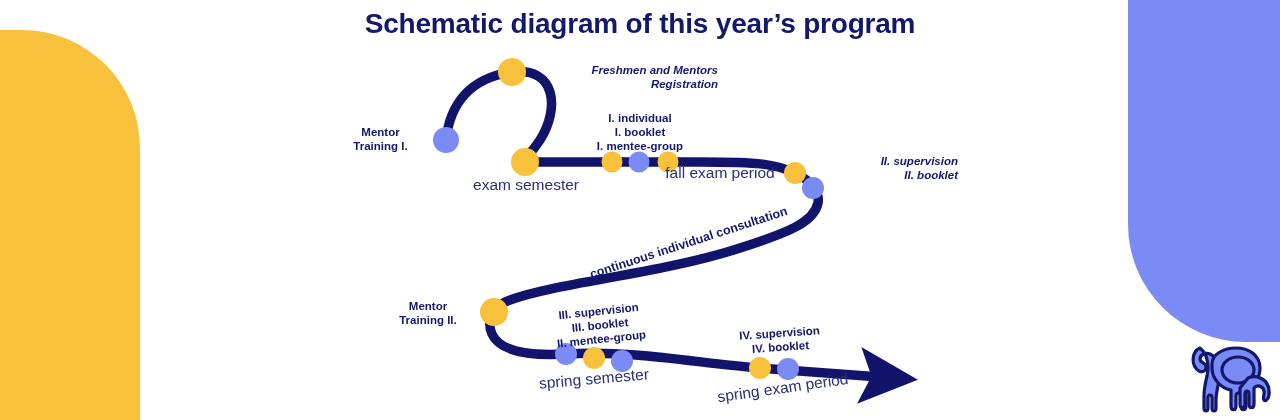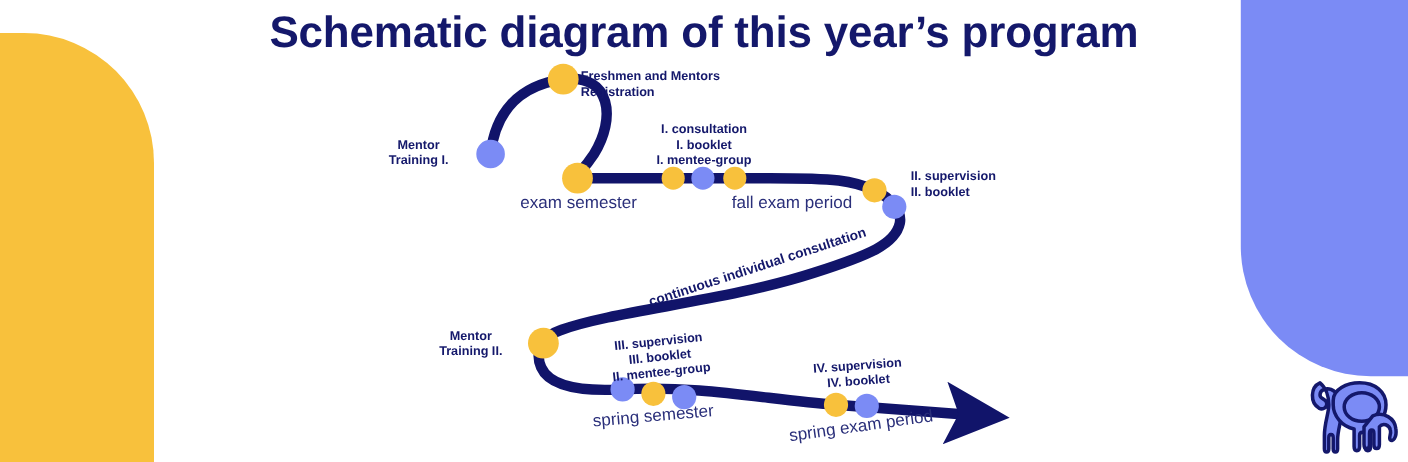--- a/index.html
+++ b/index.html
@@ -46,21 +46,21 @@
     top: 0;
   }
 
   
   .title {
     position: absolute;
     left: 0;
     top: 8px;
     width: 1280px;
     text-align: center;
-    font-size: 40px;
+    font-size: 28px;
     font-weight: bold;
     letter-spacing: -0.2px;
     color: #14186B;
     white-space: nowrap;
   }
 
   
   .lbl {
     position: absolute;
     color: #14186B;
@@ -69,21 +69,21 @@
   }
   .lbl-bold {
     font-weight: bold;
     font-size: 11.5px;
   }
   .lbl-period {
     font-weight: normal;
     font-size: 15.5px;
     color: #2A2F7A;
   }
-  .ta-left   { text-align: left; }
+  .ta-left   { text-align: right; font-style: italic; }
   .ta-right  { text-align: center; }
   .ta-center { text-align: center; }
 
   .rot-consult {
     transform: rotate(-18deg);
     transform-origin: left top;
     font-weight: bold;
     font-size: 12.5px;
   }
   .rot-6  { transform: rotate(-6deg);  transform-origin: center center; }
@@ -161,40 +161,40 @@
 
   <div class="title">Schematic diagram of this year’s program</div>
 
   <div class="lbl lbl-bold ta-right" style="left:333px; top:125px; width:95px;">Mentor
 Training I.</div>
 
   <div class="lbl lbl-bold ta-left" style="left:528px; top:63px; width:190px;">Freshmen and Mentors
 Registration</div>
 
 
-  <div class="lbl lbl-bold ta-center" style="left:578px; top:111px; width:124px;">I. consultation
+  <div class="lbl lbl-bold ta-center" style="left:578px; top:111px; width:124px;">I. individual
 I. booklet
 I. mentee-group</div>
 
   <div class="lbl lbl-bold ta-left" style="left:828px; top:154px; width:130px;">II. supervision
 II. booklet</div>
 
   <div class="lbl lbl-bold ta-right" style="left:390px; top:299px; width:76px;">Mentor
 Training II.</div>
 
   <div class="lbl lbl-bold ta-center rot-6" style="left:530px; top:304px; width:140px;">III. supervision
 III. booklet
 II. mentee-group</div>
 
   <div class="lbl lbl-bold ta-center rot-4" style="left:716px; top:326px; width:128px;">IV. supervision
 IV. booklet</div>
 
   <div class="lbl lbl-period ta-center" style="left:466px; top:176px; width:120px;">exam semester</div>
 
-  <div class="lbl lbl-period ta-center" style="left:650px; top:176px; width:140px;">fall exam period</div>
+  <div class="lbl lbl-period ta-center" style="left:650px; top:164px; width:140px;">fall exam period</div>
 
   <div class="lbl lbl-period ta-center rot-5" style="left:531px; top:370px; width:126px;">spring semester</div>
 
   <div class="lbl lbl-period ta-center rot-8" style="left:708px; top:379px; width:150px;">spring exam period</div>
 
   <div class="lbl rot-consult" style="left:588px; top:268px;">continuous individual consultation</div>
 
 </div>
 
 </body></html>

